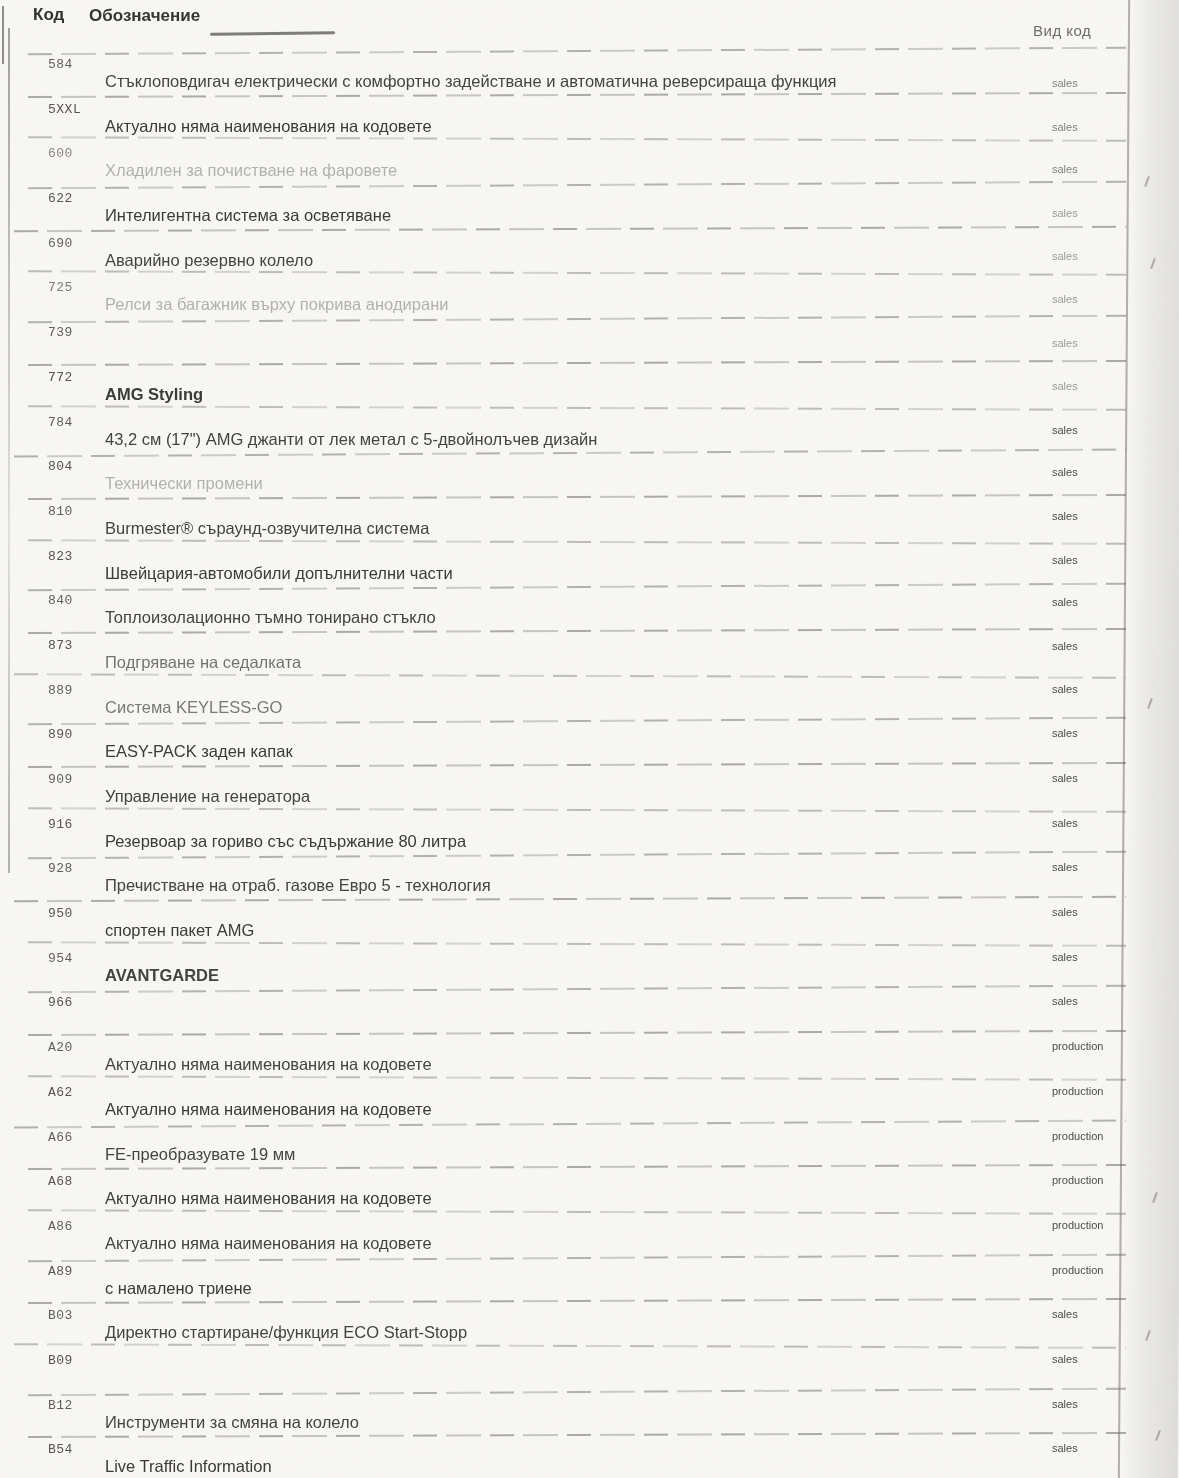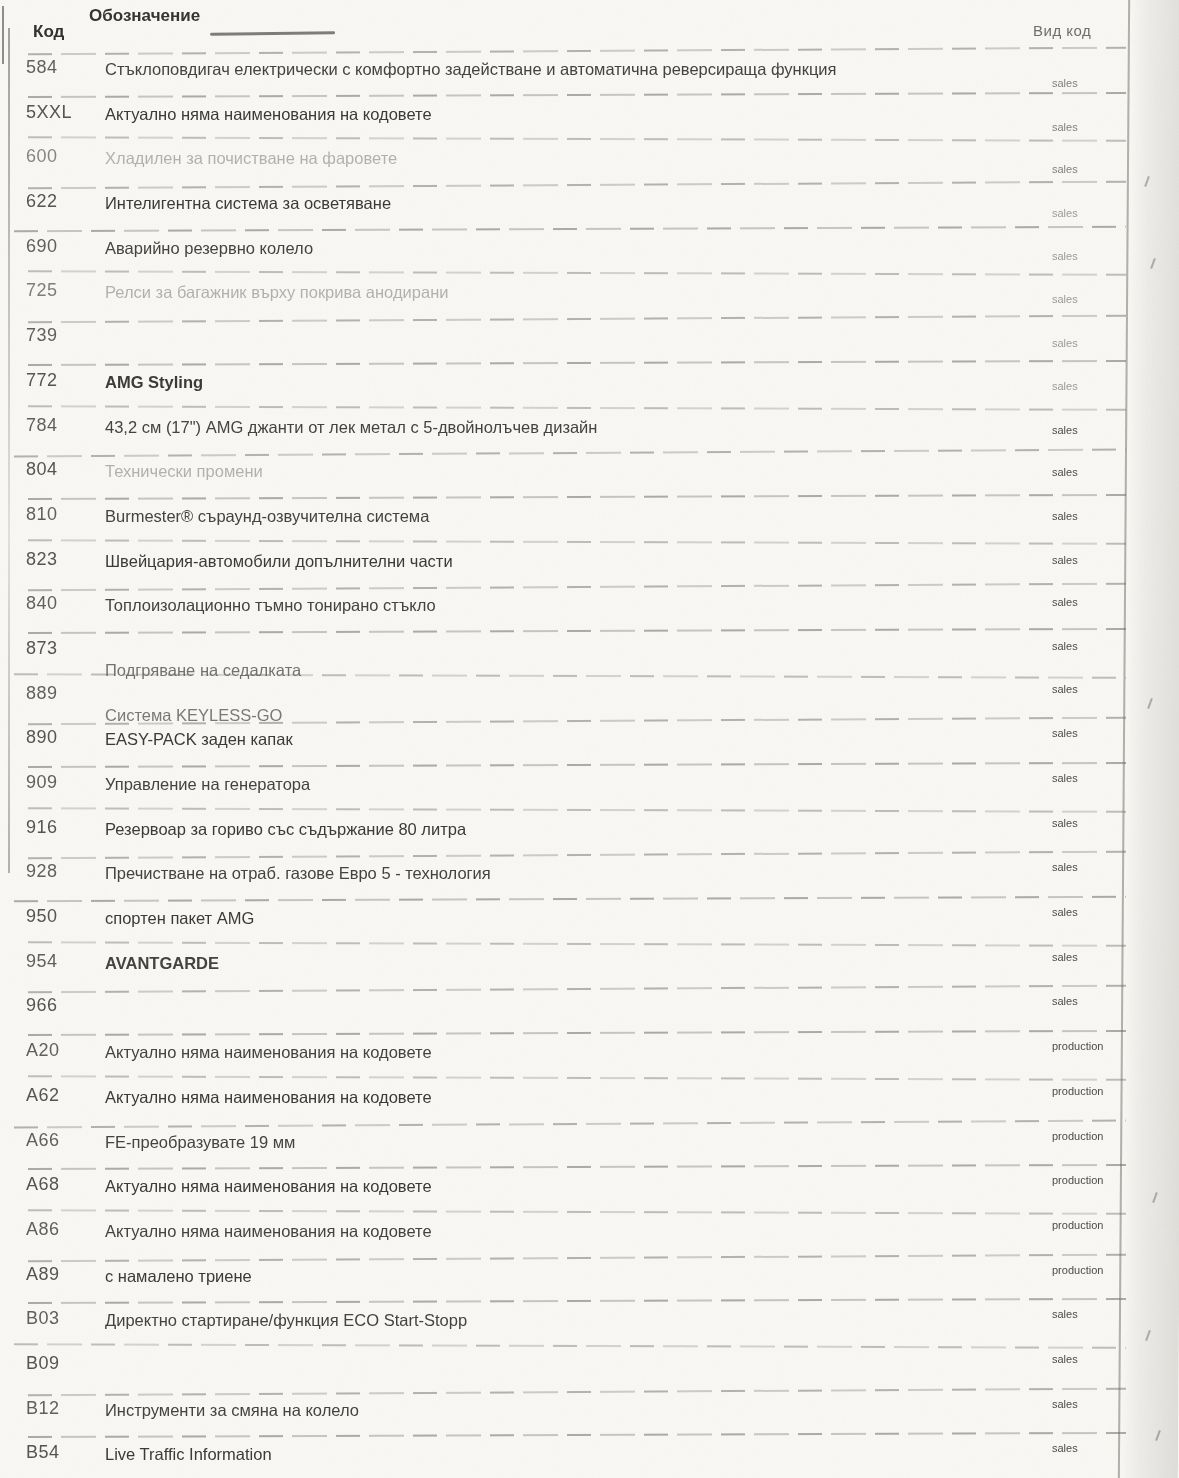--- a/index.html
+++ b/index.html
@@ -38,43 +38,43 @@
   .artifact{
     position:absolute;width:2px;height:11px;background:rgba(95,92,88,.45);
     transform:rotate(20deg);
   }
   
   .content{
     position:absolute;inset:0;
     filter:blur(.33px) contrast(1.03);
   }
   .thead{position:relative;height:48px;}
-  .h-code{position:absolute;left:33px;top:22px;font-size:17px;font-weight:bold;color:#30302e;}
+  .h-code{position:absolute;left:33px;top:5px;font-size:17px;font-weight:bold;color:#30302e;}
   .h-desig{position:absolute;left:89px;top:6px;font-size:17px;font-weight:bold;color:#333331;}
   .h-type{position:absolute;left:1033px;top:22px;font-size:15px;color:#6e6c68;letter-spacing:.5px;}
   .rows{position:relative;}
   .row{position:relative;height:44.7px;}
   .row::before{ 
     content:"";position:absolute;left:28px;top:1px;width:1098px;height:2px;
     background:repeating-linear-gradient(90deg,
       rgba(92,90,86,.62) 0 24px, rgba(92,90,86,0) 24px 33px,
       rgba(92,90,86,.40) 33px 68px, rgba(92,90,86,0) 68px 77px);
     transform:rotate(-.22deg);
     opacity:.8;
   }
   .row:nth-child(3n)::before{transform:rotate(.18deg);opacity:.6;}
   .row:nth-child(3n+1)::before{transform:rotate(-.35deg) translateY(1px);opacity:.72;}
   .row:nth-child(5n)::before{left:14px;width:1112px;}
-  .code{position:absolute;left:26px;top:9px;font-size:18px;color:#55534f;letter-spacing:.5px;}
-  .desc{position:absolute;left:105px;top:12px;font-size:16.5px;color:#434240;white-space:nowrap;}
+  .code{position:absolute;left:48px;top:9px;font-size:13px;color:#55534f;letter-spacing:.5px;font-family:Liberation Mono, monospace;}
+  .desc{position:absolute;left:105px;top:24px;font-size:16.5px;color:#434240;white-space:nowrap;}
   .type{position:absolute;left:1052px;top:9px;font-size:11px;color:#4c4b48;}
   
   .row:nth-child(2n) .desc{color:#3a3938;}
   .row:nth-child(3) .desc,.row:nth-child(6) .desc,.row:nth-child(10) .desc{opacity:.5;color:#6d6b67;}
-  .row:nth-child(14) .desc,.row:nth-child(15) .desc{opacity:.7;margin-top:20px;}
+  .row:nth-child(14) .desc,.row:nth-child(15) .desc{opacity:.7;}
   .row:nth-child(3) .code,.row:nth-child(6) .code{opacity:.75;}
   .row:nth-child(4) .type,.row:nth-child(5) .type,.row:nth-child(6) .type,
   .row:nth-child(7) .type,.row:nth-child(8) .type{opacity:.55;}
   .row:nth-child(1) .type,.row:nth-child(2) .type,.row:nth-child(3) .type{opacity:.7;}
   .row:nth-child(8) .desc,.row:nth-child(21) .desc{font-weight:bold;}
   .row:nth-child(2n+1) .code{color:#605e5a;}
   .grain{position:absolute;inset:0;opacity:.055;pointer-events:none;}
 </style>
 </head>
 <body>

